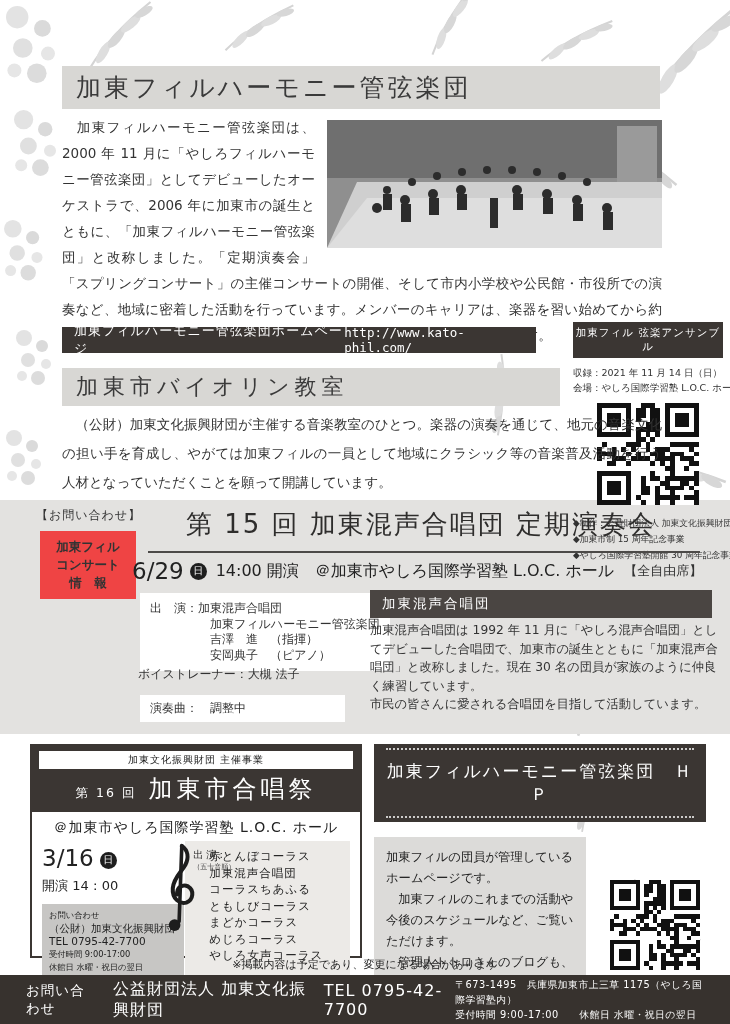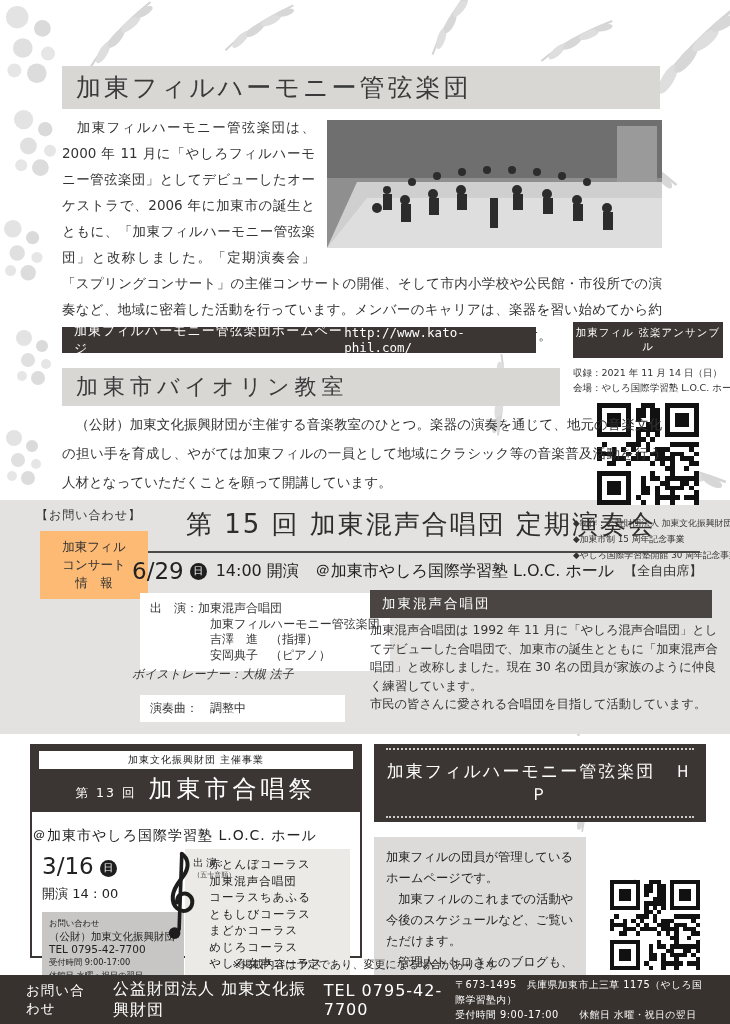--- a/index.html
+++ b/index.html
@@ -24,47 +24,47 @@
   #ensemble{left:573px;top:322px;width:150px;z-index:2;}
   #ensemble .tag{background:#3b3633;color:#fff;font-size:10.5px;text-align:center;padding:4px 2px;letter-spacing:1px;}
   #ensemble .meta{font-size:9.5px;line-height:15px;margin-top:7px;white-space:nowrap;}
   #ensemble .qrwrap{width:102px;height:102px;margin:8px auto 10px;}
   #ensemble .bullets div{font-size:8.8px;line-height:16px;white-space:nowrap;}
   
   #violin-body{left:62px;top:410px;width:600px;font-size:13.5px;line-height:29px;text-align:justify;z-index:2;}
   
   #band{left:0;top:500px;width:730px;height:234px;background:#e3e2e0;z-index:1;}
   #kicker{left:36px;top:507px;font-size:12px;letter-spacing:1px;z-index:2;}
-  #infobox{left:40px;top:531px;width:108px;background:#fdba74;text-align:center;font-size:12.5px;line-height:18px;
-           padding:7px 2px;box-sizing:border-box;z-index:2;}
+  #infobox{left:40px;top:531px;width:96px;background:#ef4444;text-align:center;font-size:12.5px;line-height:18px;
+           padding:7px 2px;box-sizing:border-box;z-index:2;font-weight:bold;}
   #sec-title{left:138px;top:507px;width:566px;text-align:center;font-size:26px;letter-spacing:2px;color:#2e2d2c;z-index:2;}
   #sec-rule{left:148px;top:551px;width:552px;height:2px;background:#4c4a48;z-index:2;}
   #dateline{left:132px;top:558px;display:flex;align-items:center;z-index:2;white-space:nowrap;}
   #dateline .d{font-size:23px;color:#222;}
   #dateline .rest{font-size:16px;margin-left:6px;color:#222;}
   #dateline .seat{font-size:13px;margin-left:10px;}
   .daycircle{display:inline-flex;width:17px;height:17px;border-radius:50%;background:#1e1e1e;color:#fff;
              font-size:10px;align-items:center;justify-content:center;margin:0 3px 0 6px;vertical-align:3px;}
   #castbox{left:140px;top:593px;width:250px;background:#fff;padding:8px 10px;box-sizing:border-box;
            font-size:12px;line-height:15.5px;z-index:2;white-space:nowrap;}
   .cast-line{margin-left:60px;}
-  #voice{left:132px;top:666px;font-size:12px;z-index:2;font-style:italic;}
+  #voice{left:138px;top:666px;font-size:12px;z-index:2;}
   #program{left:140px;top:695px;width:205px;background:#fff;padding:5px 10px;box-sizing:border-box;font-size:12px;z-index:2;}
   #chorus-head{left:370px;top:590px;width:342px;background:#4a4542;color:#fff;font-size:13.5px;letter-spacing:2px;
                padding:5px 12px;box-sizing:border-box;z-index:2;}
   #chorus-body{left:370px;top:621px;width:348px;font-size:12.3px;line-height:18.5px;z-index:2;}
   #chorus-body .p2{margin-top:0;}
   
   #festival{left:30px;top:744px;width:332px;height:214px;border:2.5px solid #3b3633;background:#fff;box-sizing:border-box;z-index:2;}
   #festival .fhead{background:#3b3633;padding:5px 7px 7px;}
   #festival .sponsor{background:#fff;text-align:center;font-size:10px;letter-spacing:1px;color:#222;padding:2px 16px;}
   #festival .frow{text-align:center;color:#fff;margin-top:4px;}
   #festival .fno{font-size:12.5px;letter-spacing:2px;margin-right:12px;}
   #festival .ftitle{font-size:24px;letter-spacing:4px;}
-  #festival .fvenue{font-size:14px;margin-top:15px;letter-spacing:1px;color:#222;}
+  #festival .fvenue{text-align:center;font-size:14px;margin-top:7px;letter-spacing:1px;color:#222;}
   #festival .fcols{display:flex;padding:4px 10px 0;position:relative;}
   #festival .fleft{width:150px;}
   #festival .fdate{font-size:23px;color:#222;margin-top:4px;}
   #festival .ftime{font-size:13px;margin-top:6px;color:#222;}
   #festival .contact{margin-top:9px;background:#c7c6c4;width:128px;padding:5px 7px;font-size:10.5px;line-height:13px;color:#222;}
   #festival .contact .sm{font-size:8.3px;}
   #festival .clef{position:absolute;left:130px;top:2px;width:36px;height:102px;}
   #festival .performers{margin-left:auto;width:172px;background:#eceae7;padding:7px 8px;box-sizing:border-box;}
   #festival .phead{font-size:10px;color:#222;}
   #festival .pnote{font-size:7px;color:#444;}
@@ -367,21 +367,21 @@
   <div id="chorus-head" class="abs">加東混声合唱団</div>
   <div id="chorus-body" class="abs">
     <div>加東混声合唱団は 1992 年 11 月に「やしろ混声合唱団」としてデビューした合唱団で、加東市の誕生とともに「加東混声合唱団」と改称しました。現在 30 名の団員が家族のように仲良く練習しています。</div>
     <div class="p2">市民の皆さんに愛される合唱団を目指して活動しています。</div>
   </div>
 
   <div id="festival" class="abs">
     <div class="fhead">
       <div class="sponsor">加東文化振興財団 主催事業</div>
       <div class="frow">
-        <span class="fno">第 13 回</span><span class="ftitle">加東市合唱祭</span>
+        <span class="fno">第 16 回</span><span class="ftitle">加東市合唱祭</span>
       </div>
     </div>
     <div class="fvenue">＠加東市やしろ国際学習塾 L.O.C. ホール</div>
     <div class="fcols">
       <div class="fleft">
         <div class="fdate"><span>3/16</span><span class="daycircle">日</span></div>
         <div class="ftime">開演 14：00</div>
         <div class="contact">
           <div class="sm">お問い合わせ</div>
           <div>（公財）加東文化振興財団</div>

